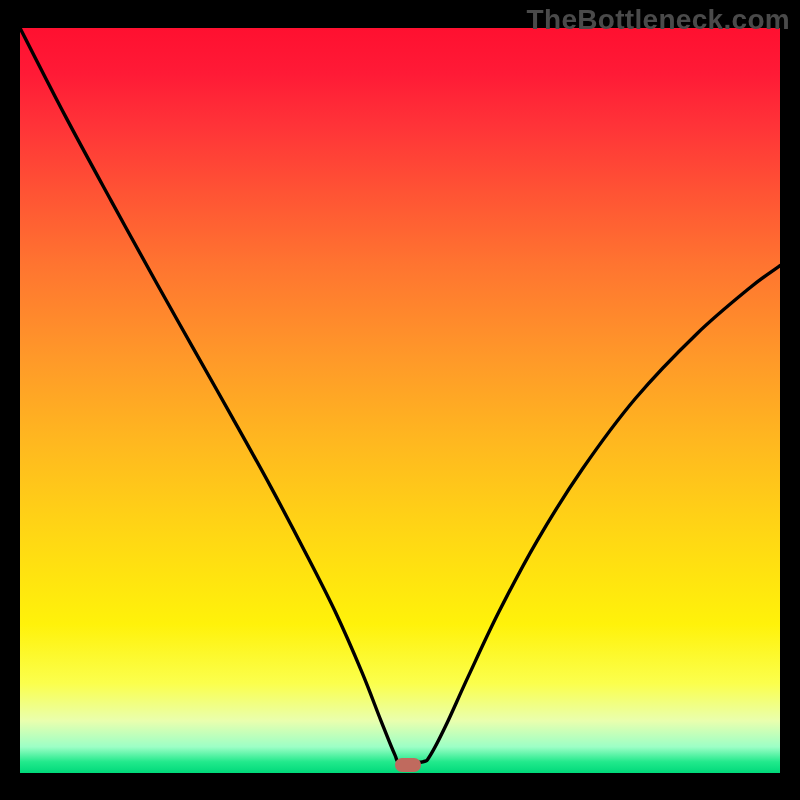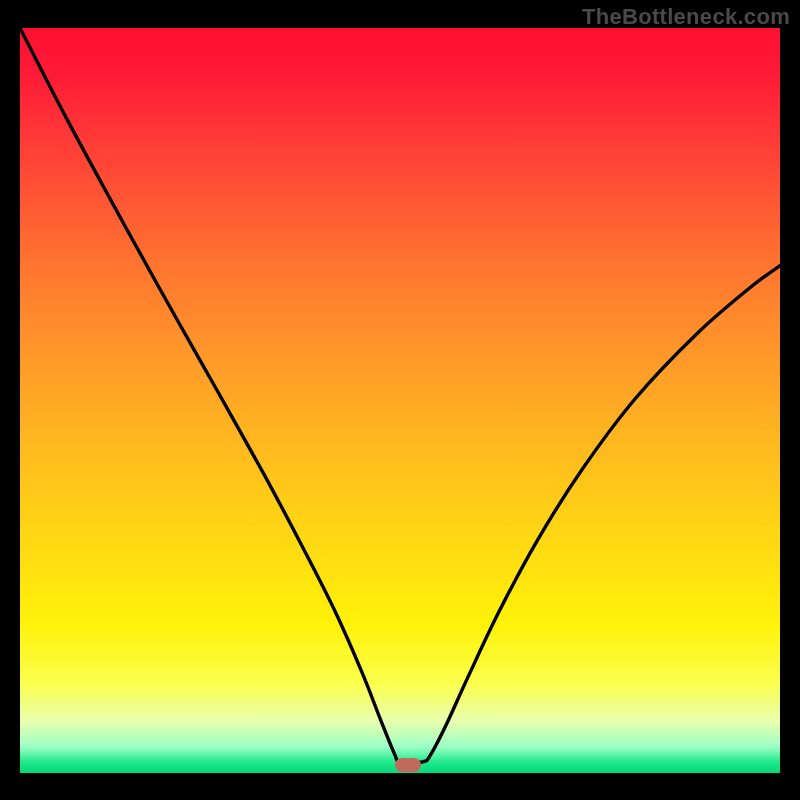--- a/index.html
+++ b/index.html
@@ -15,21 +15,21 @@
     position: relative;
     width: 800px;
     height: 800px;
     background: #000;
   }
   .watermark {
     position: absolute;
     top: 4px;
     right: 10px;
     color: #4a4a4a;
-    font-size: 22px;
+    font-size: 28px;
     font-weight: 600;
     letter-spacing: 0.3px;
     z-index: 5;
     user-select: none;
   }
   .plot {
     position: absolute;
     left: 20px;
     top: 28px;
     width: 760px;

